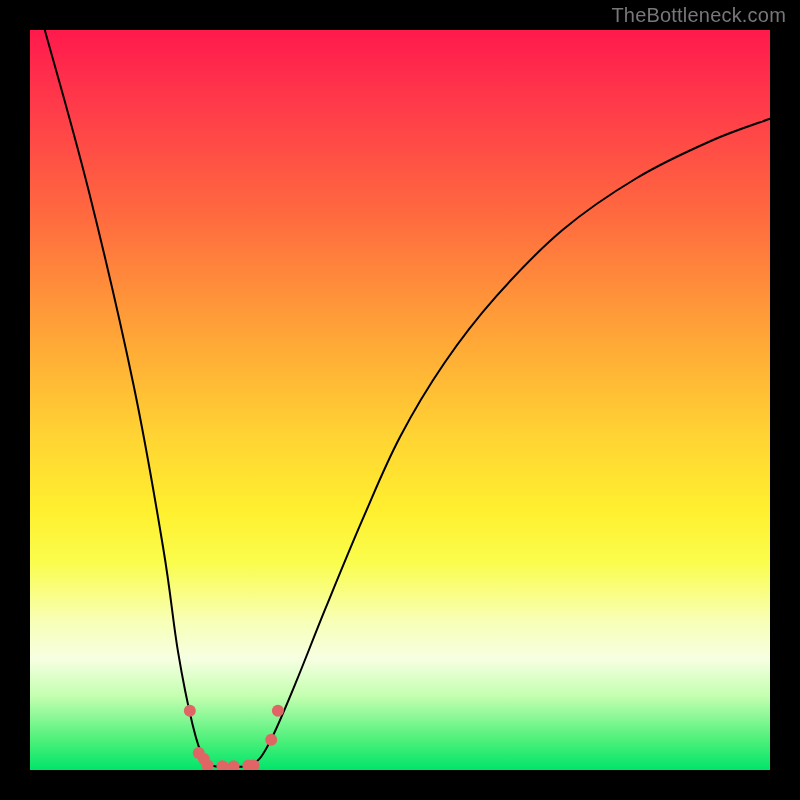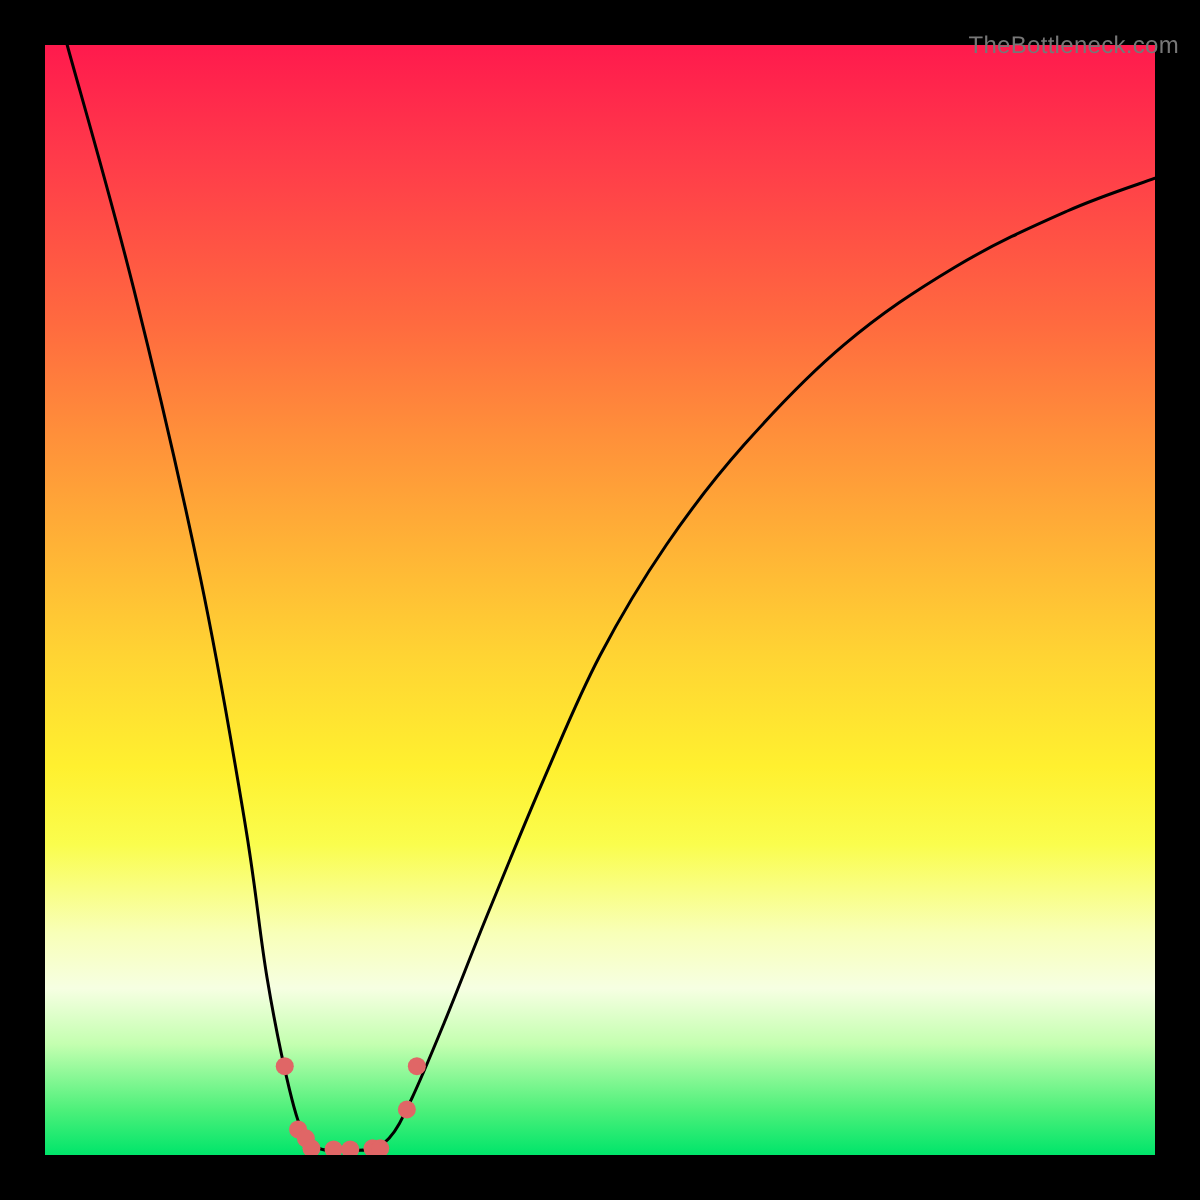--- a/index.html
+++ b/index.html
@@ -40,24 +40,23 @@
       #c4ffb0 90%,
       #4cf07a 96%,
       #00e56a 100%
     );
   }
   .watermark {
     position: absolute;
     top: 4px;
     right: 14px;
     color: #777;
-    font-size: 16px;
+    font-size: 20px;
     letter-spacing: 0.2px;
     pointer-events: none;
-    margin-top: 18px;
   }
   svg.curve {
     position: absolute;
     left: 0;
     top: 0;
     width: 740px;
     height: 740px;
   }
 </style>
 </head>

